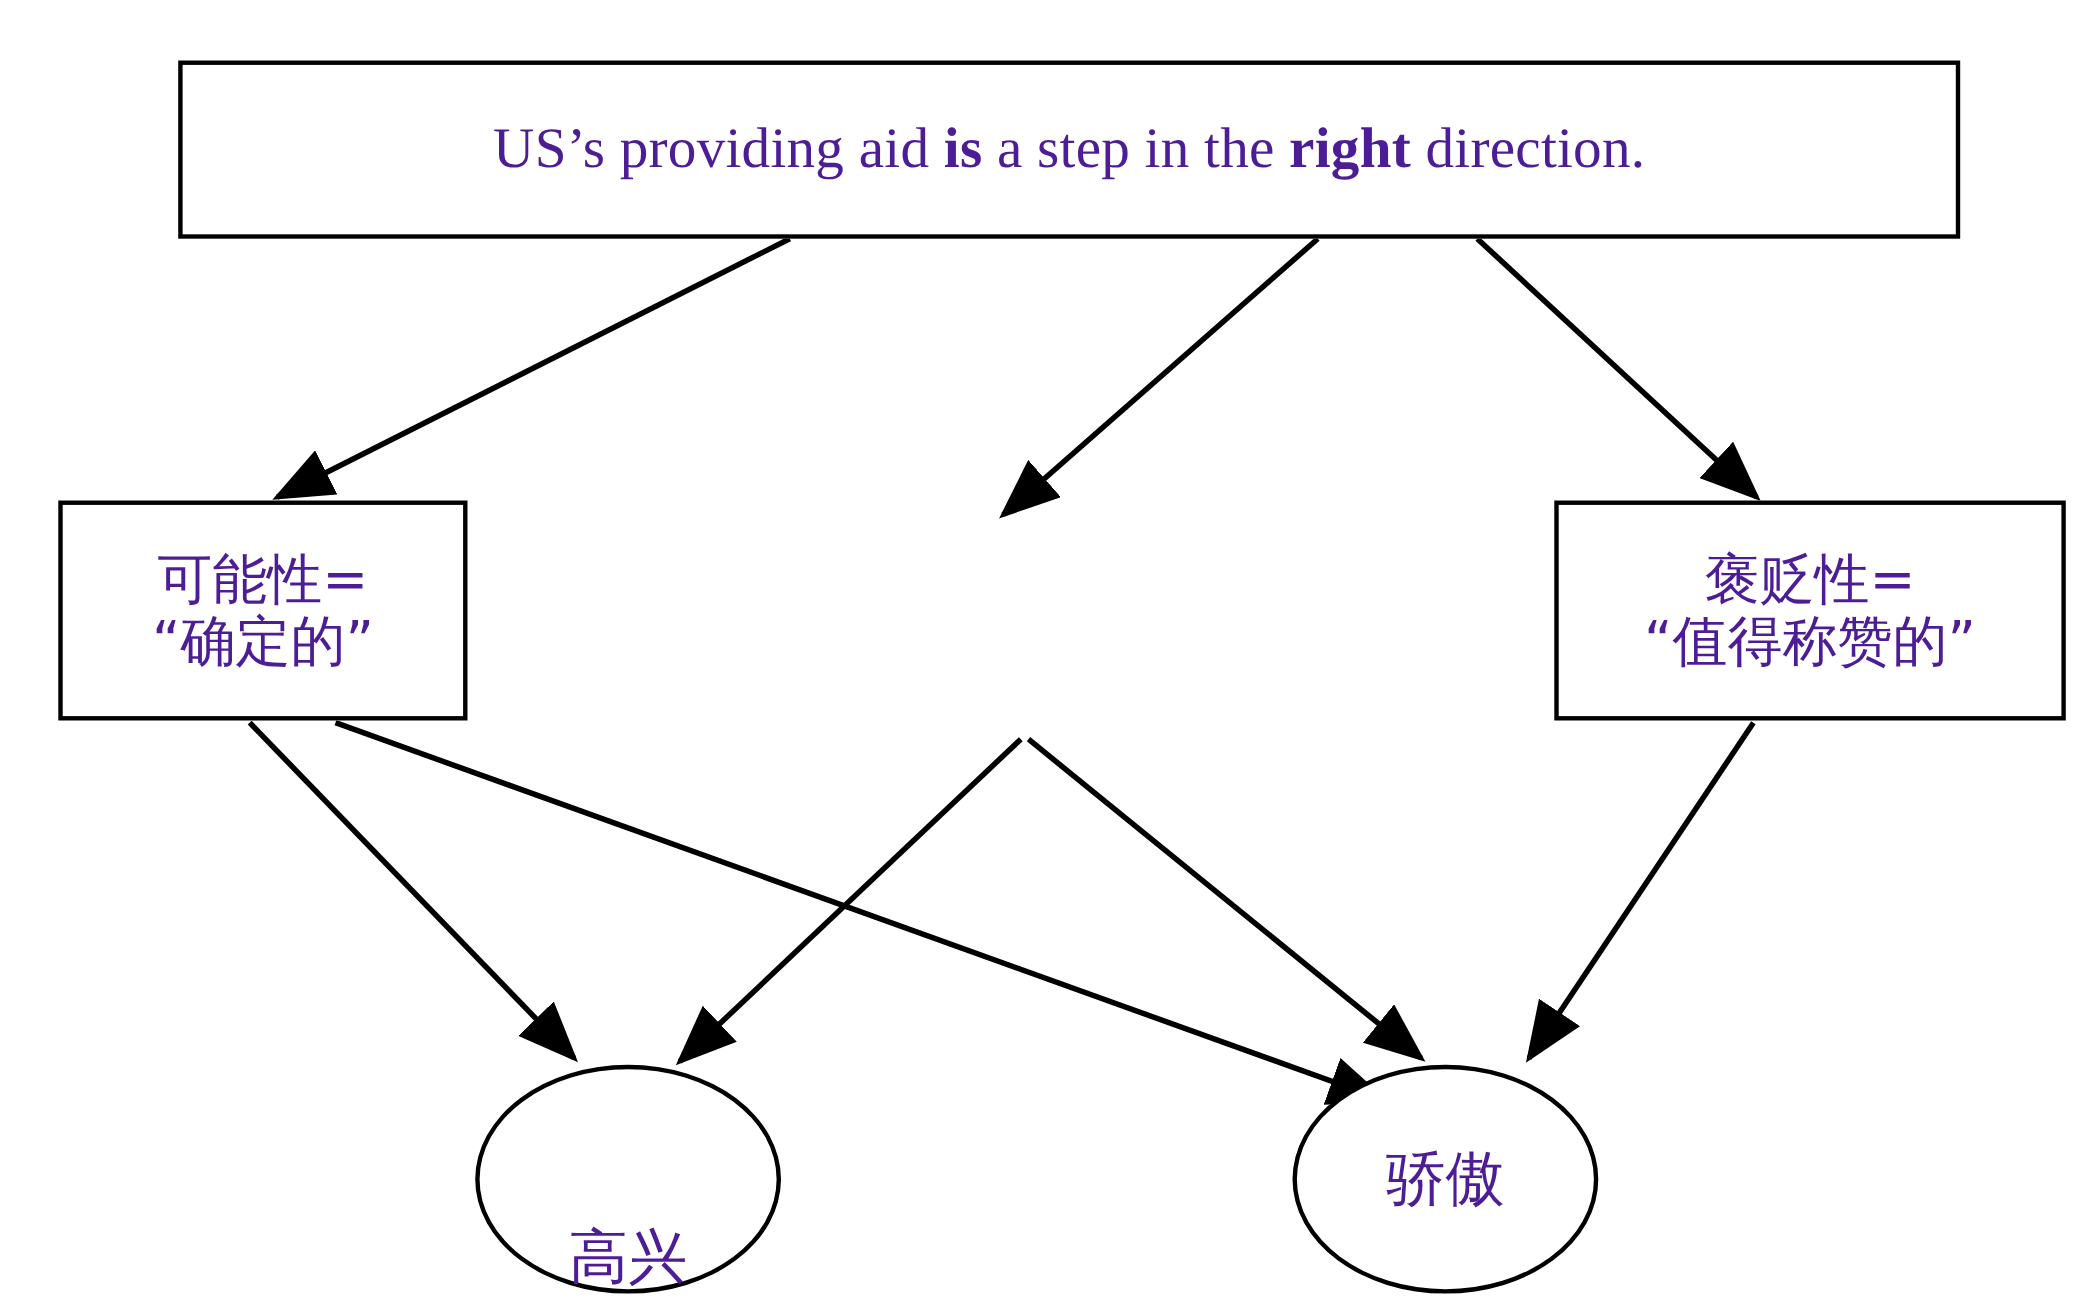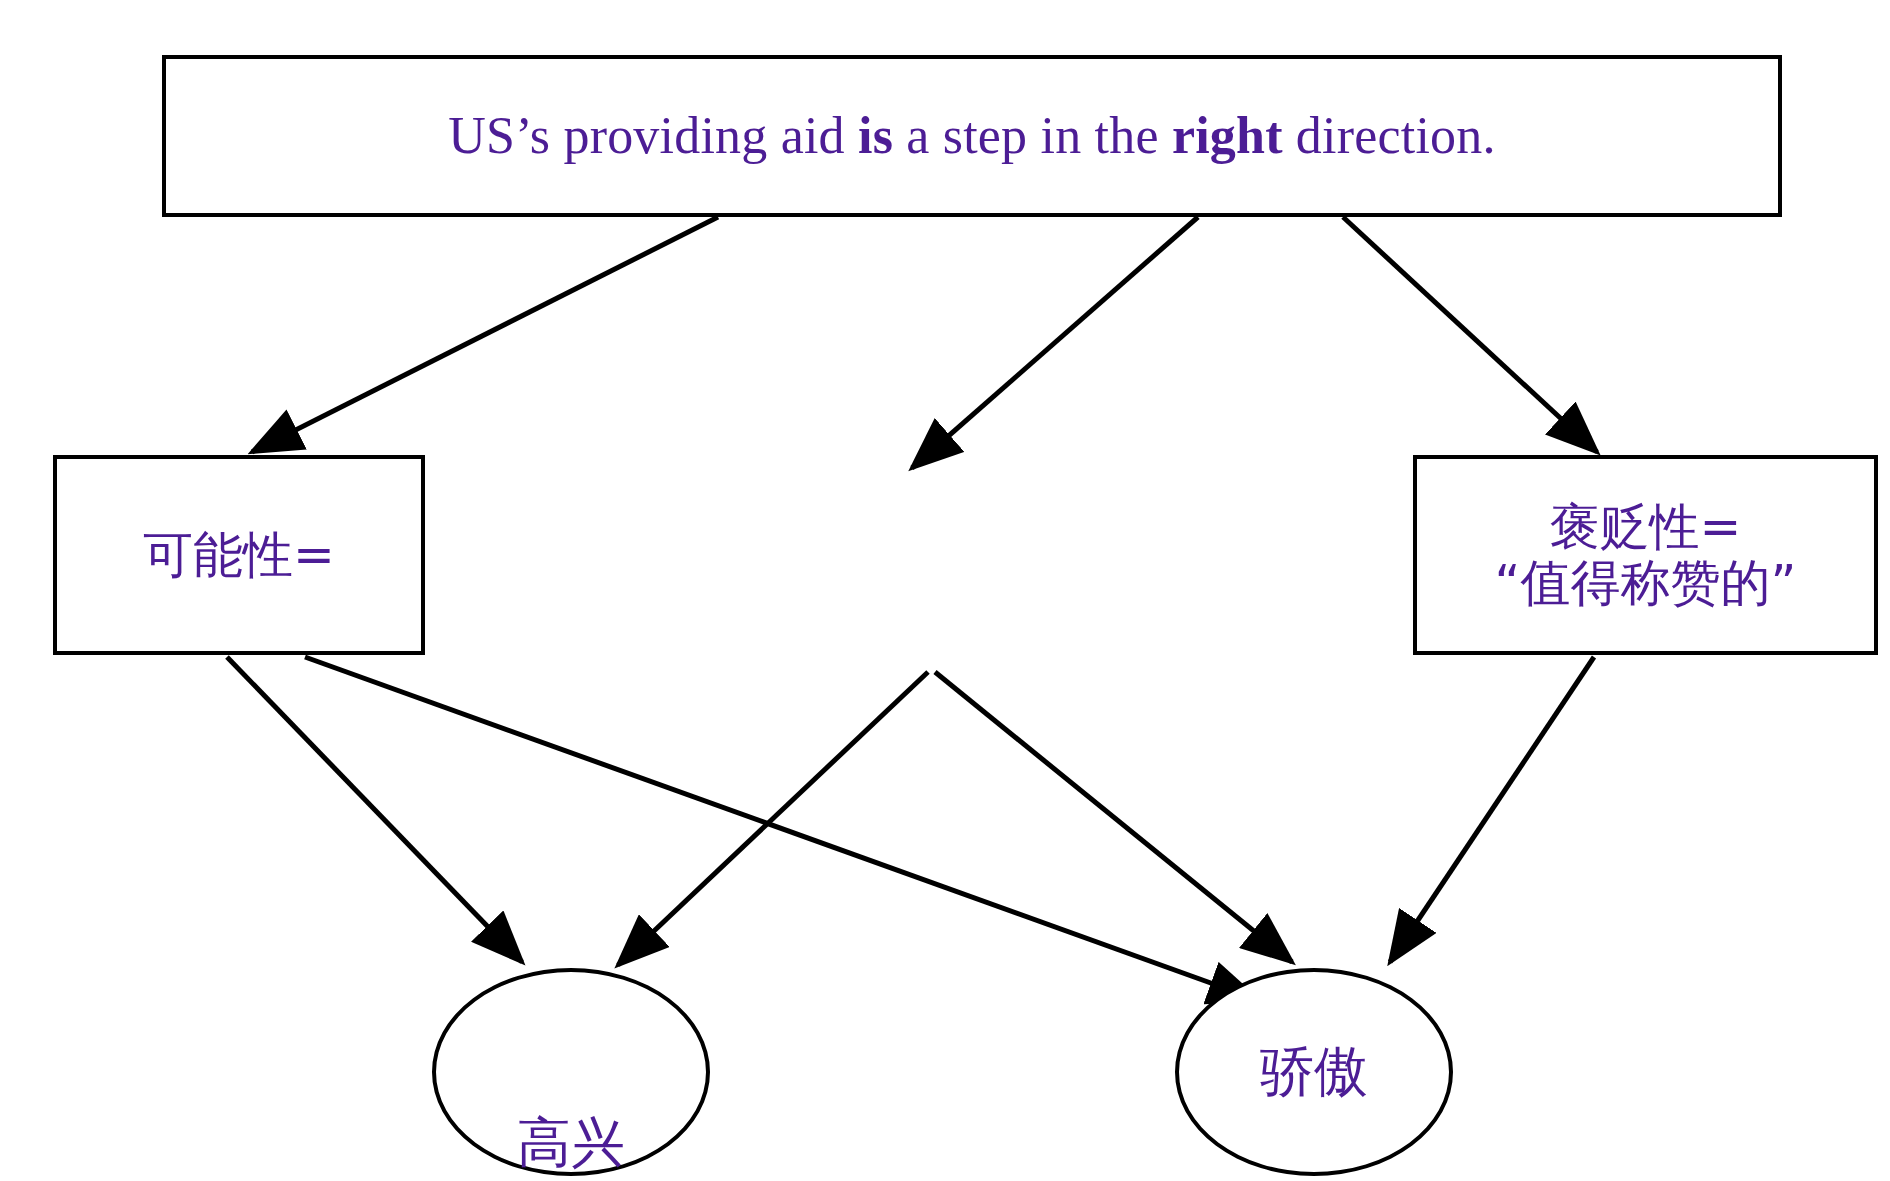--- a/index.html
+++ b/index.html
@@ -95,20 +95,21 @@
   </svg>
 
   <div class="node rect-node sentence-node" style="left:162px; top:55px; width:1620px; height:162px;">
     <div>
       <span>US’s providing aid </span><span class="bold-word">is</span><span> a step in the </span><span class="bold-word">right</span><span> direction.</span>
     </div>
   </div>
 
   <div class="node rect-node attr-node" style="left:53px; top:455px; width:372px; height:200px;">
     <span class="attr-line">可能性=</span>
+    <span class="attr-line">“确定的”</span>
   </div>
 
 
   <div class="node rect-node attr-node" style="left:1365px; top:455px; width:465px; height:200px;margin-left:48px;">
     <span class="attr-line">褒贬性=</span>
     <span class="attr-line">“值得称赞的”</span>
   </div>
 
   <div class="node ellipse-node" style="left:432px; top:968px; width:278px; height:208px;justify-content:flex-end;">
     <span>高兴</span>

